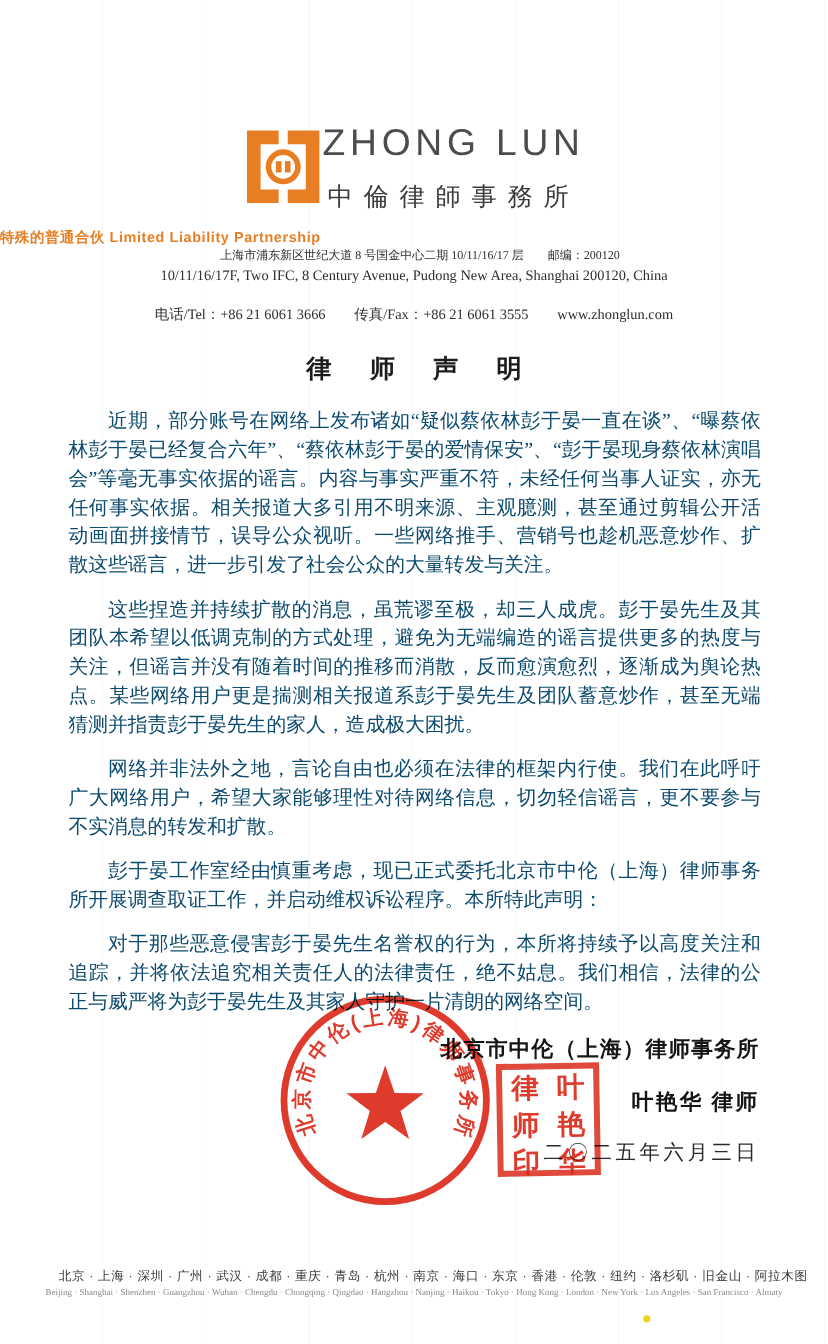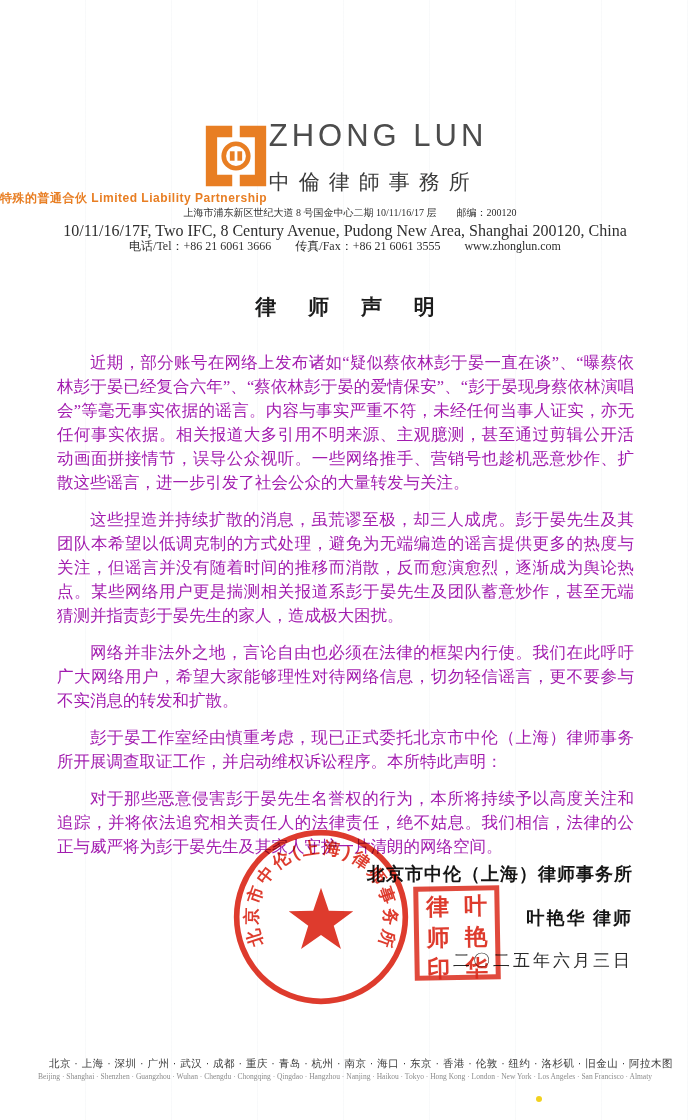--- a/index.html
+++ b/index.html
@@ -14,54 +14,54 @@
     overflow: hidden;
   }
   
   .page::before {
     content: ""; position: absolute; inset: 0; pointer-events: none;
     background: repeating-linear-gradient(90deg, transparent 0 85px, rgba(120,140,160,0.05) 85px 86px);
   }
 
   
   .logo-row {
-    position: absolute; top: 120px; left: 0; right: 0;
-    display: flex; justify-content: center; align-items: center; 
+    position: absolute; top: 103px; left: 0; right: 0;
+    display: flex; justify-content: center; align-items: center;  text-align: center;
   }
   .logo-mark svg { width: 66px; height: 66px; display: block; }
   .brand-latin {
     font-family: "Liberation Sans", "DejaVu Sans", sans-serif;
     font-size: 31px; letter-spacing: 4px; color: #4c4c4c; font-weight: 500; line-height: 1;
   }
   .brand-cn {
     font-family: "Liberation Sans", "DejaVu Sans", sans-serif;
     font-size: 21px; letter-spacing: 9px; color: #3c3c3c; margin-top: 20px; line-height: 1;
   }
   .tagline {
     position: absolute; top: 190px; left: 0; right: 0; text-align: left;
     font-family: "Liberation Sans", "DejaVu Sans", sans-serif;
     font-size: 12px; font-weight: bold; color: #E87E23; letter-spacing: 0.5px;
   }
   .addr { position: absolute; left: 0; right: 0; text-align: center; color: #2e2e2e; }
   .addr-cn      { top: 206px; font-size: 10px; padding-left: 10px; }
-  .addr-en      { top: 222px; font-size: 16px; }
-  .addr-contact { top: 238px; font-size: 12px; }
+  .addr-en      { top: 222px; font-size: 12px; }
+  .addr-contact { top: 254px; font-size: 12px; }
 
   
   .statement-title {
     position: absolute; top: 293px; left: 0; right: 0; text-align: center;
     font-size: 21px; font-weight: bold; color: #1c1c1c; letter-spacing: 13px; margin: 0;
     text-indent: 13px; 
     font-family: "Liberation Sans", "DejaVu Sans", sans-serif;
   }
 
   
   .body-text {
-    position: absolute; left: 57px; top: 351px; width: 577px;
-    font-size: 16.5px; line-height: 24px; text-align: justify; color: #a21caf;
+    position: absolute; left: 57px; top: 339px; width: 577px;
+    font-size: 16.5px; line-height: 24px; text-align: justify; color: #0c4a6e;
   }
   .body-text p { margin: 0 0 13px; text-indent: 2em; }
 
   
   .sig-firm   { position: absolute; top: 862px; right: 57px; font-size: 18px; font-weight: bold; color: #151515; letter-spacing: 1px; }
   .sig-lawyer { position: absolute; top: 906px; right: 57px; font-size: 18px; font-weight: bold; color: #151515; letter-spacing: 2px; }
   .sig-date   { position: absolute; top: 949px; right: 57px; font-size: 17px; color: #2a2a2a; letter-spacing: 3px; }
 
   .round-seal {
     position: absolute; left: 231px; top: 827px; width: 180px; height: 180px;

